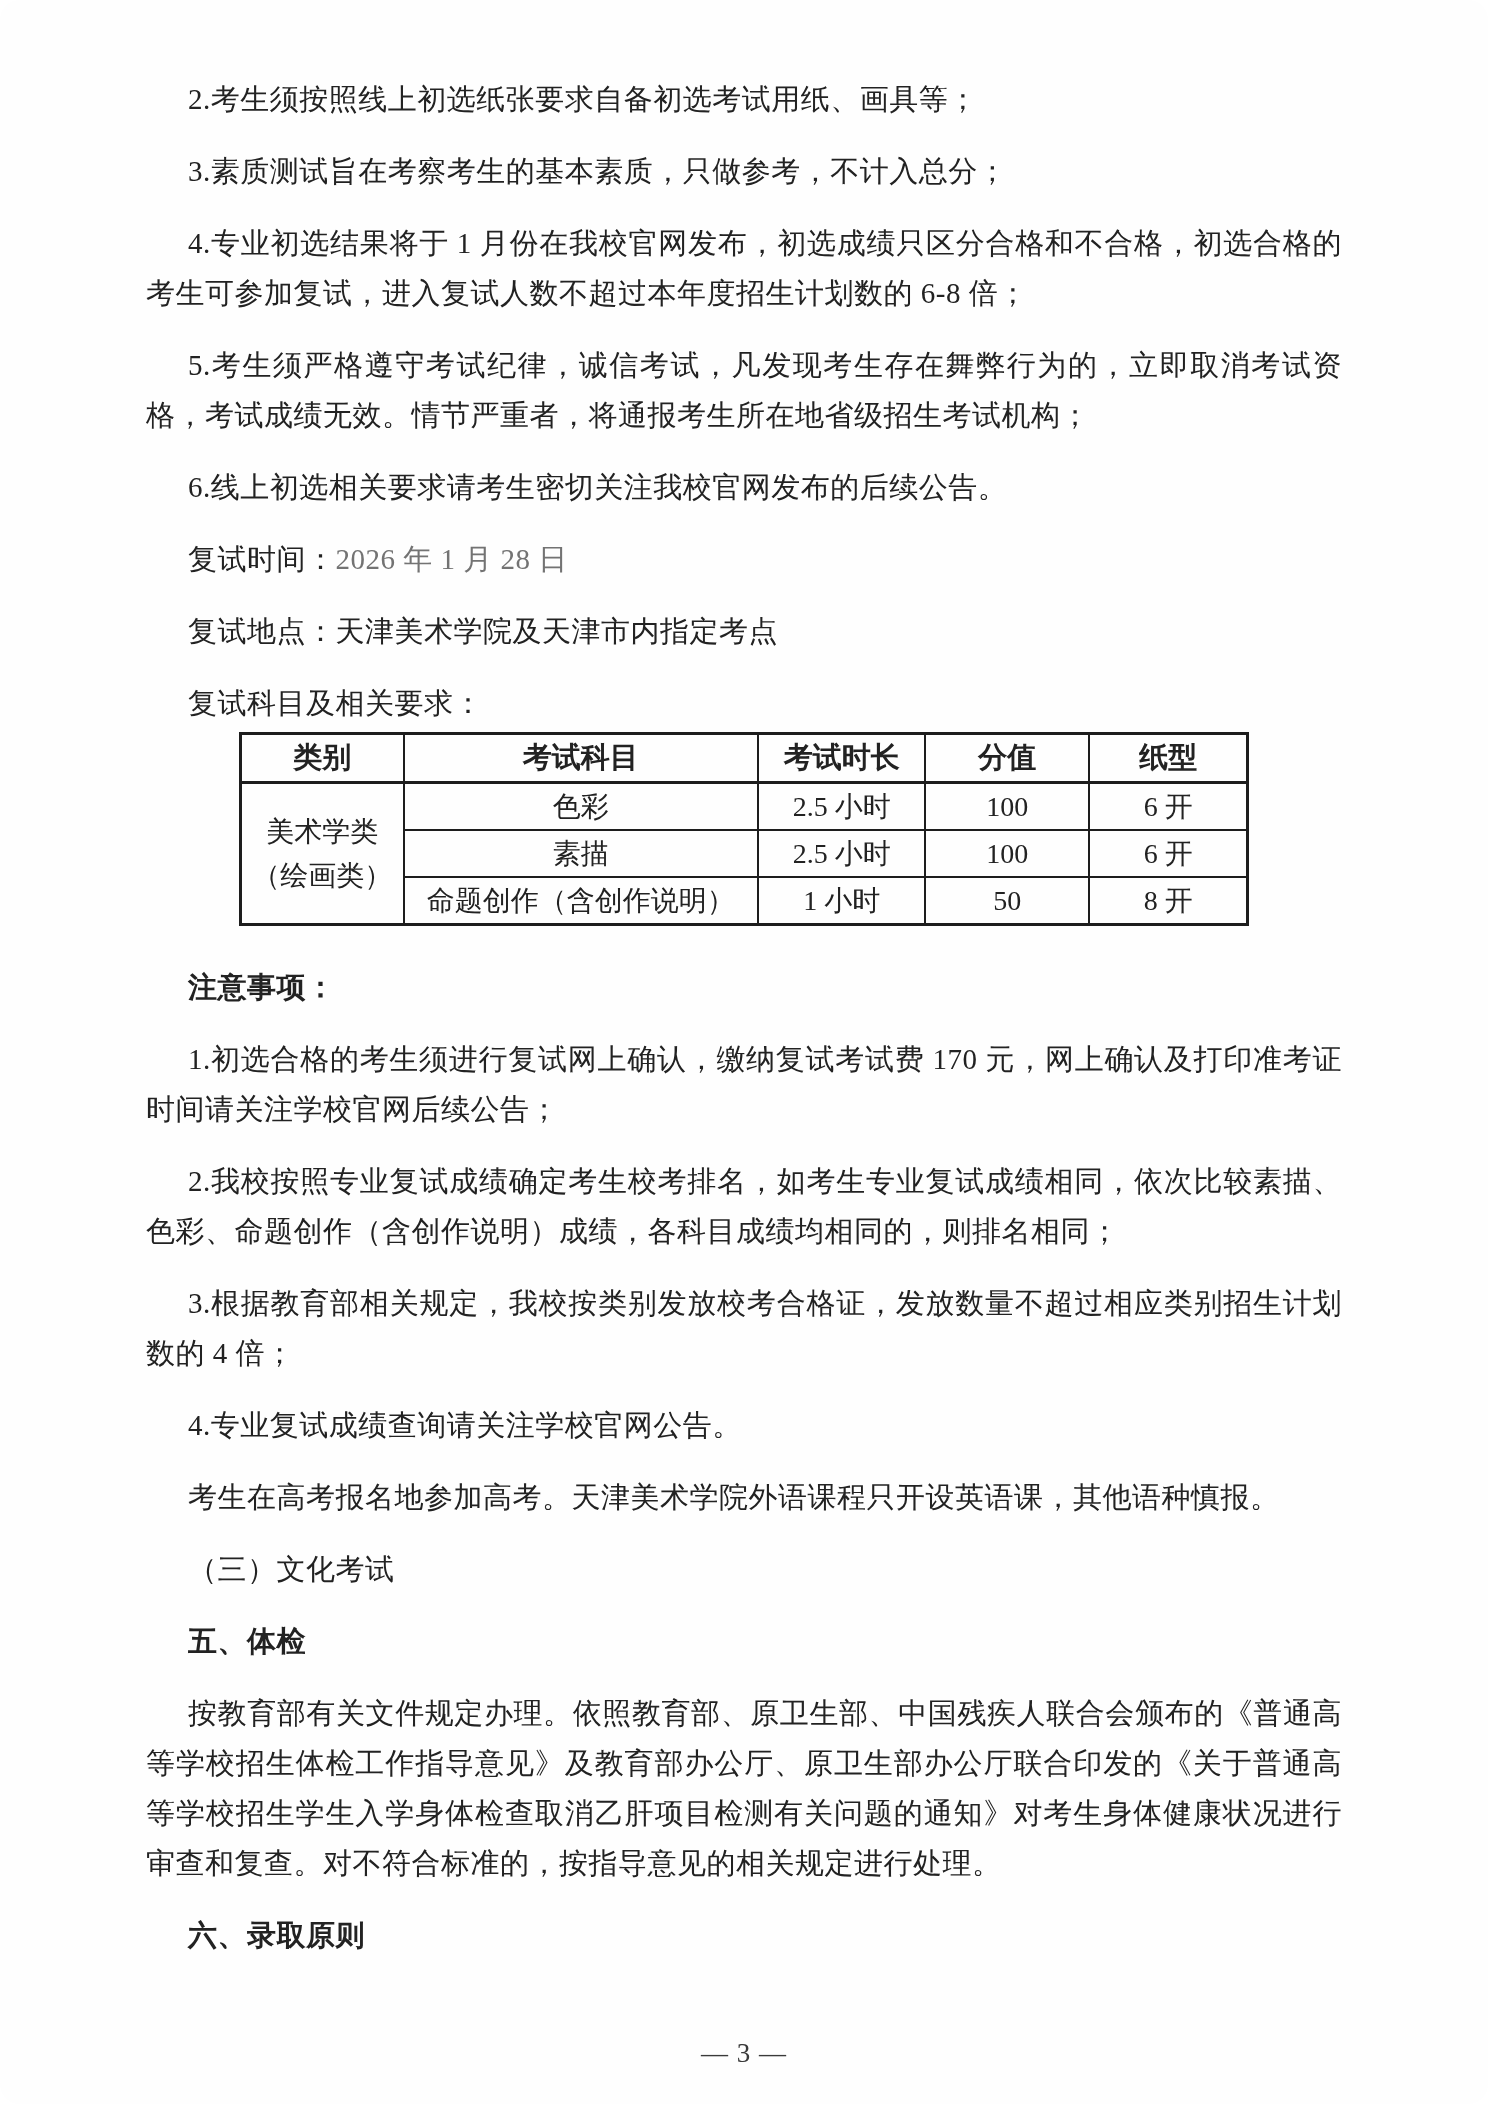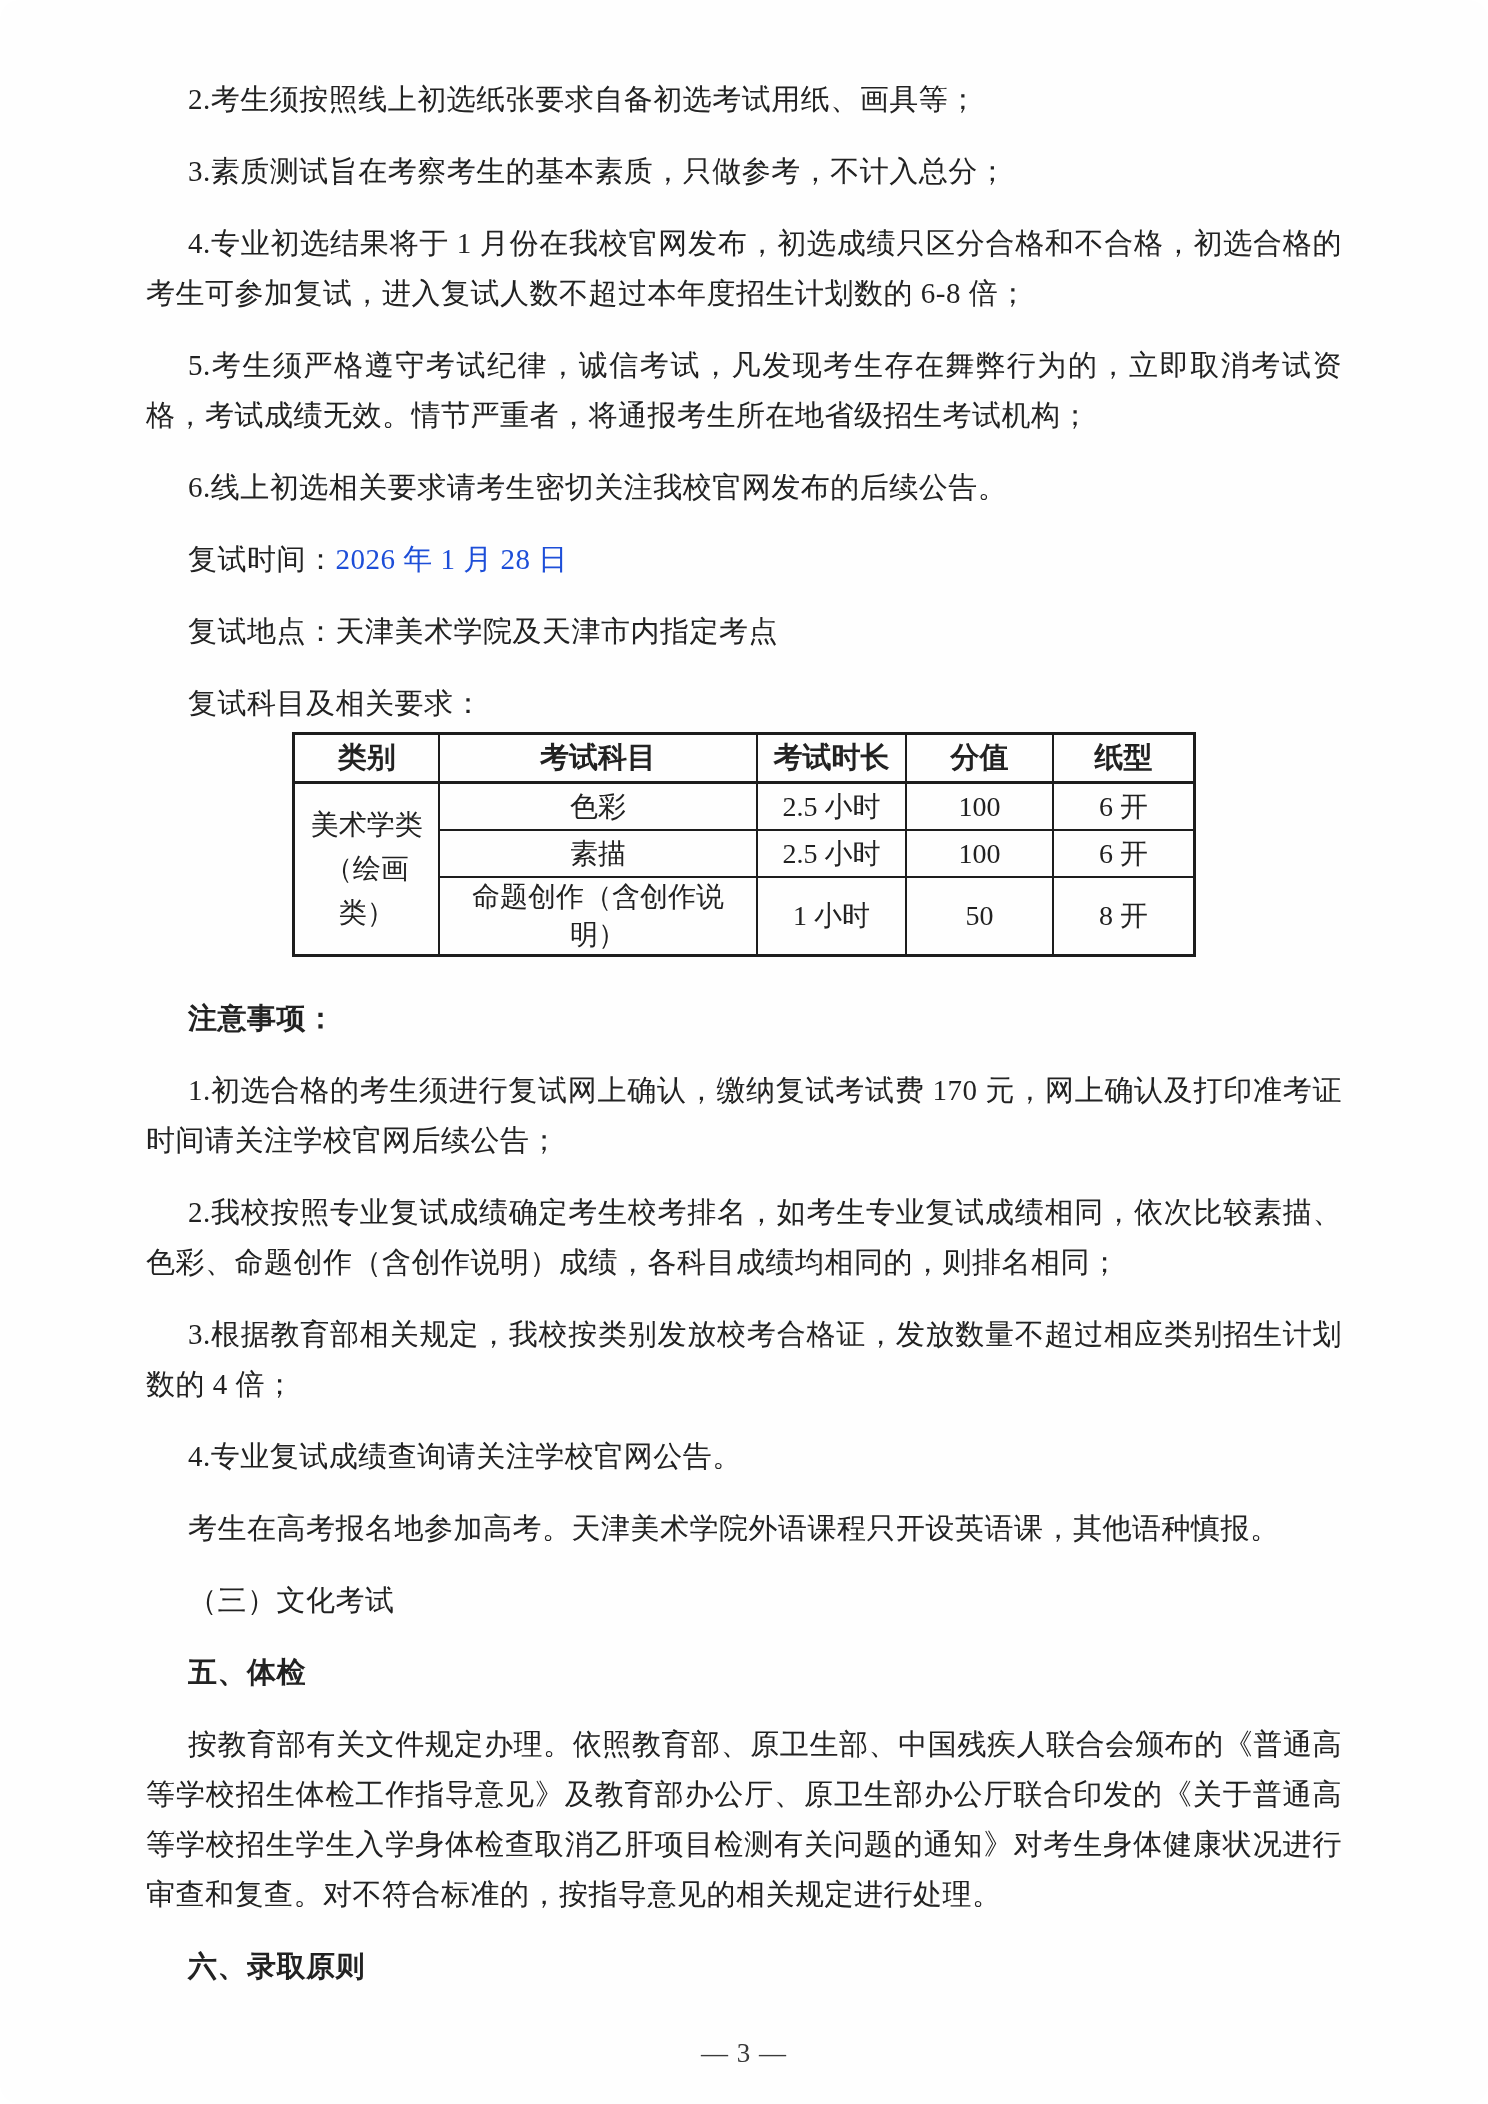--- a/index.html
+++ b/index.html
@@ -22,26 +22,26 @@
   .para {
     margin: 0 0 22px 0;
     font-size: 29px;
     line-height: 50px;
     text-indent: 42px;
     text-align: justify;
     letter-spacing: 0.5px;
   }
   .para.tight { margin-bottom: 4px; }
   .bold { font-weight: bold; }
-  .red { color: #1d4ed8; }
+  .red { color: #737373; }
   .table-wrap { margin: 2px 0 36px 0; }
   table.retest {
     border-collapse: collapse;
     table-layout: fixed;
-    width: 904px;
+    width: 1010px;
     margin: 0 auto;
     border: 3px solid #1d1d1d;
   }
   table.retest th, table.retest td {
     border: 2px solid #1d1d1d;
     text-align: center;
     vertical-align: middle;
     padding: 0 4px;
     overflow: hidden;
   }

